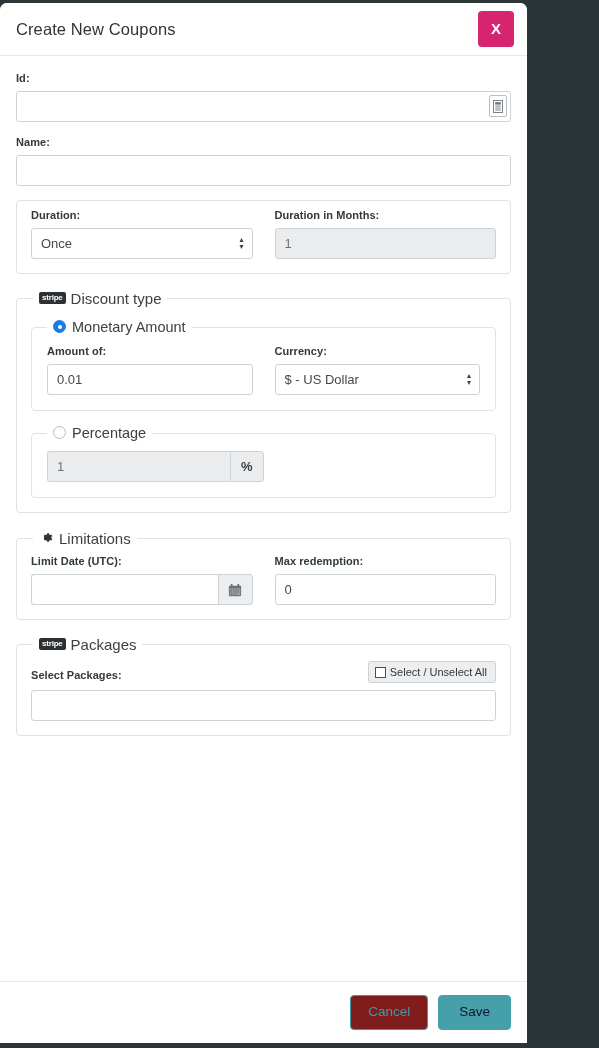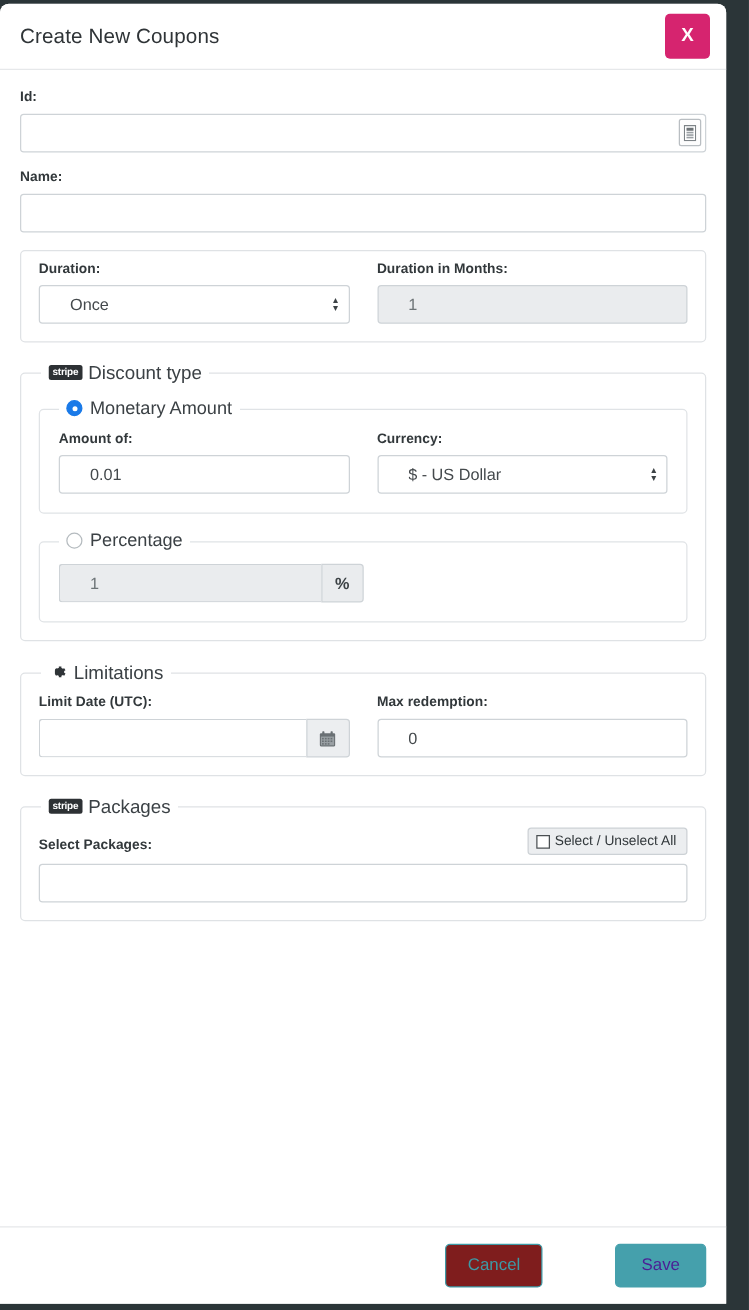--- a/index.html
+++ b/index.html
@@ -11,21 +11,21 @@
   }
   #page {
     position: relative;
     width: 599px; height: 1048px;
     overflow: hidden;
     background: #2b3538;
   }
   .modal {
     position: absolute;
     left: 0; top: 3px;
-    width: 581px;
+    width: 527px;
     height: 1040px;
     background: #ffffff;
     border-radius: 7px 7px 0 0;
     overflow: hidden;
     display: flex;
     flex-direction: column;
   }
   
   .modal-header {
     position: relative;
@@ -73,21 +73,21 @@
     letter-spacing: .05px;
   }
   .fld {
     width: 100%;
     height: 31px;
     border: 1px solid #ced3d7;
     border-radius: 3px;
     background: #fff;
     font-size: 13px;
     color: #44494c;
-    padding: 4px 24px;
+    padding: 4px 9px;
     font-family: "Liberation Sans", sans-serif;
     outline: none;
   }
   .fld.disabled {
     background: #eaecee;
     color: #6d7477;
   }
   .field-group { margin-bottom: 14px; }
 
   
@@ -284,24 +284,23 @@
     font-family: "Liberation Sans", sans-serif;
     line-height: 1.2;
   }
   .btn-cancel {
     background: #7f1d1d;
     color: #3d9aa6;
     border: 1px solid #3d9aa6;
   }
   .btn-save {
     background: #45a0ac;
-    color: #4c1d95;
+    color: #0f172a;
     border: 1px solid #45a0ac;
     padding: 8px 20px;
-    margin-left: 48px;
   }
 </style>
 </head>
 <body>
 
 <div id="page">
   <div class="modal">
 
     <div class="modal-header">
       <div class="modal-title">Create New Coupons</div>

